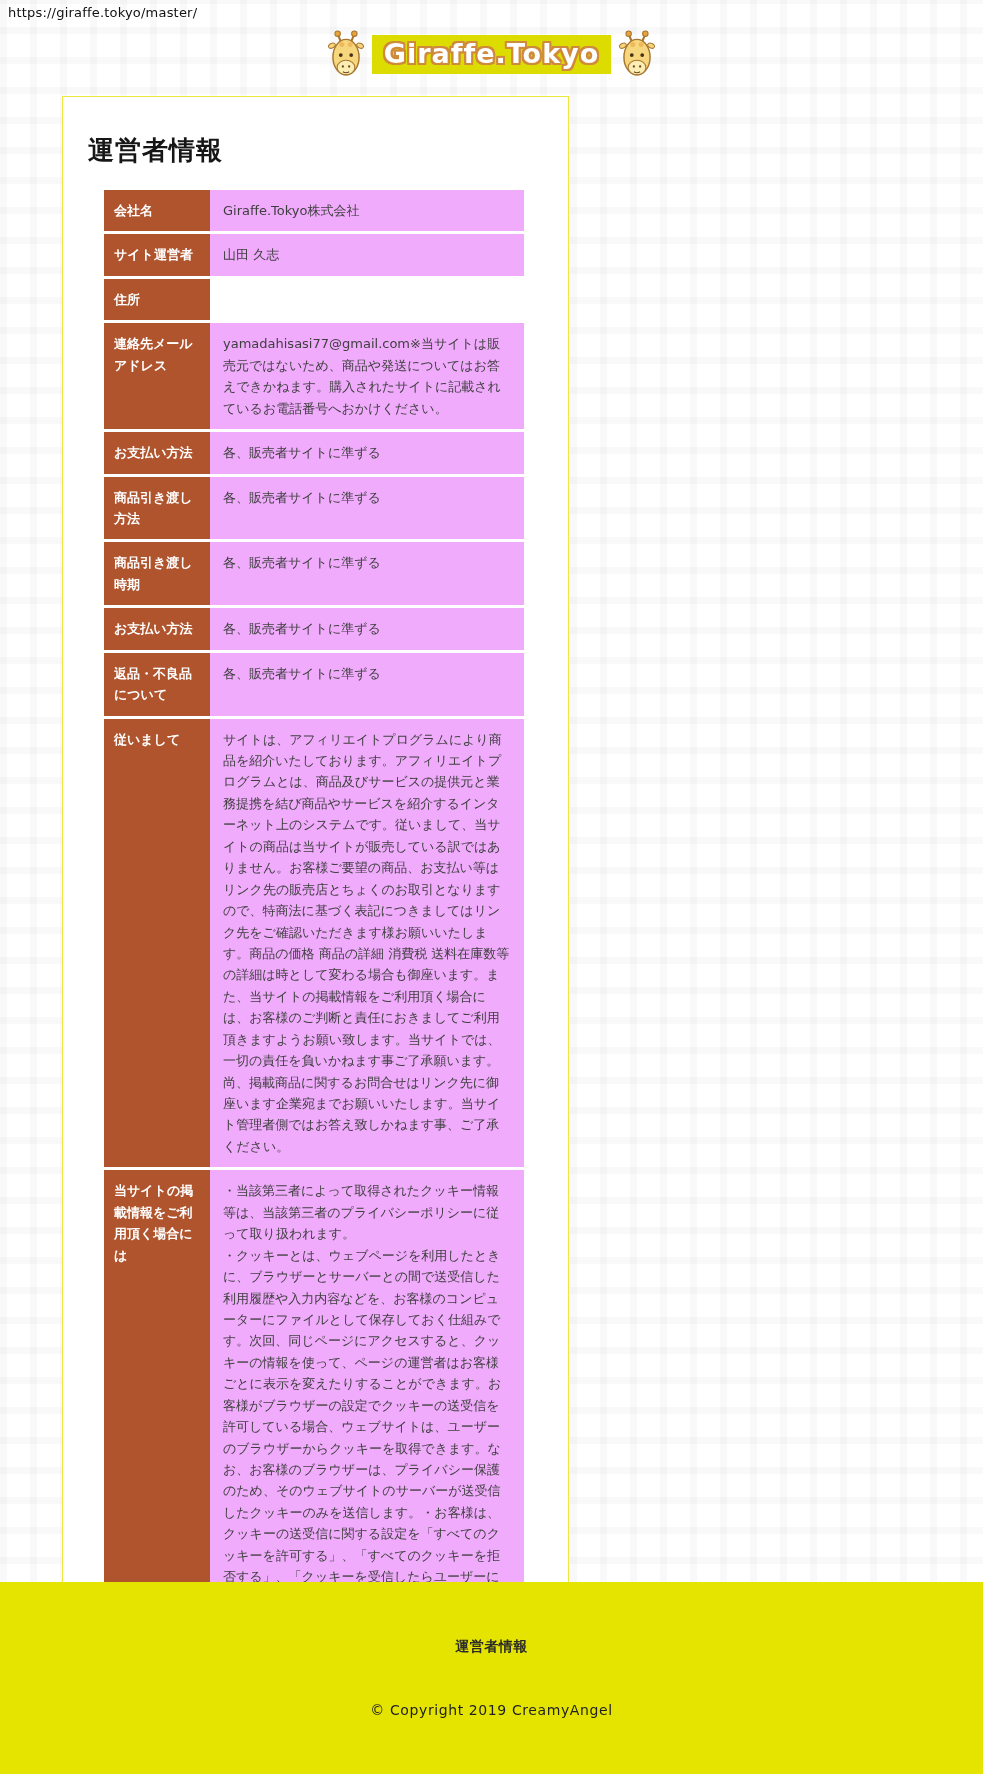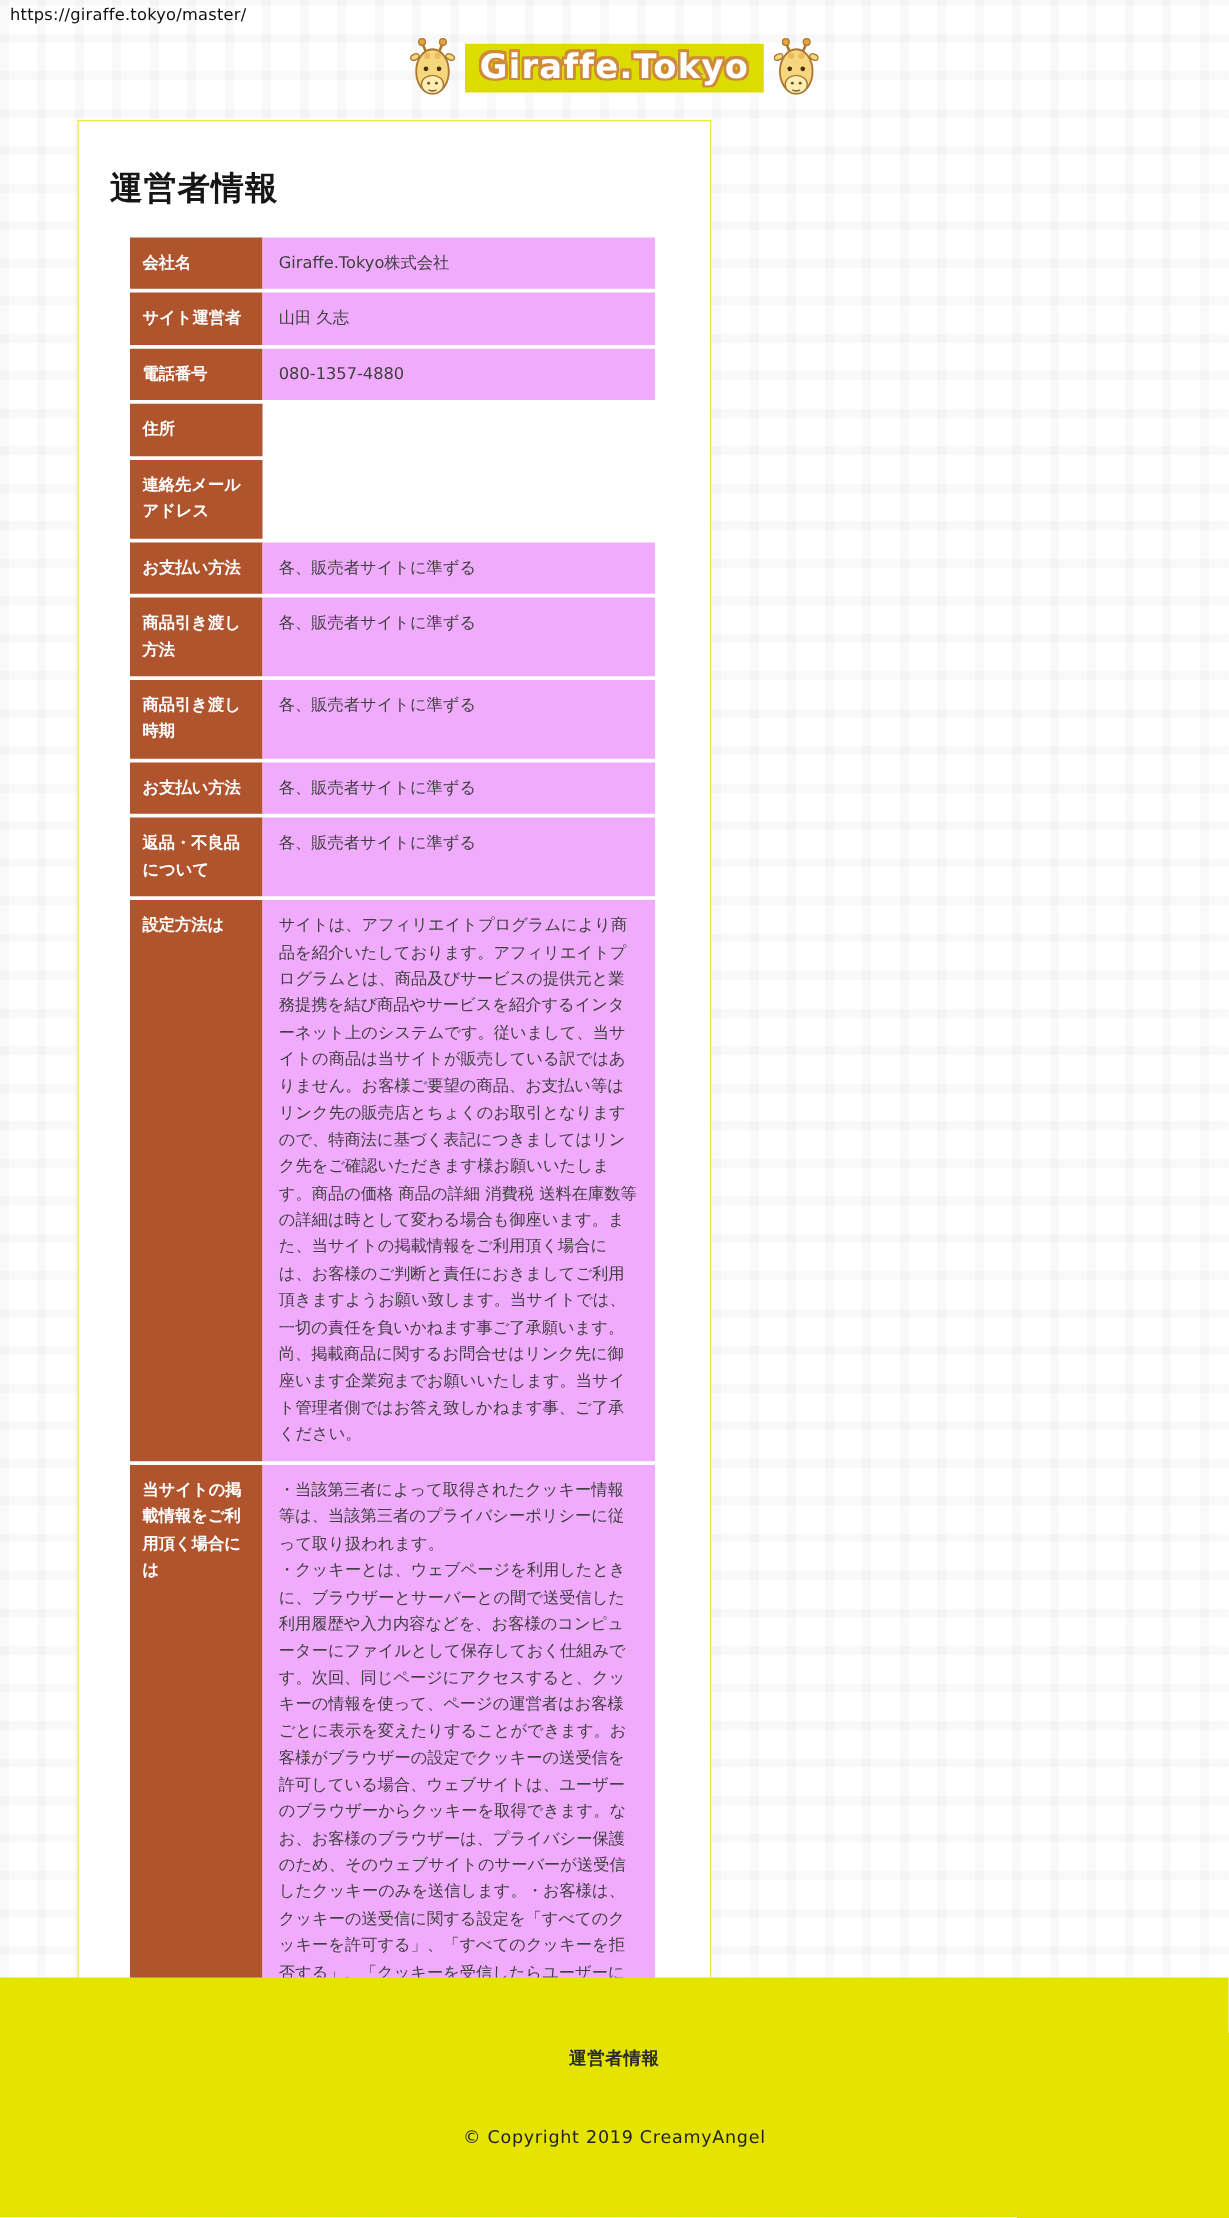--- a/index.html
+++ b/index.html
@@ -125,31 +125,28 @@
     <div class="info-row">
       <div class="label-cell">会社名</div>
       <div class="value-cell">Giraffe.Tokyo株式会社</div>
     </div>
 
     <div class="info-row">
       <div class="label-cell">サイト運営者</div>
       <div class="value-cell">山田 久志</div>
     </div>
 
-    <div class="info-row">
-      <div class="label-cell">電話番号</div>
-      <div class="value-cell">080-1357-4880</div>
-    </div>
 
     <div class="info-row">
       <div class="label-cell">住所</div>
     </div>
 
     <div class="info-row">
       <div class="label-cell">連絡先メールアドレス</div>
+      <div class="value-cell">yamadahisasi77@gmail.com※当サイトは販売元ではないため、商品や発送についてはお答えできかねます。購入されたサイトに記載されているお電話番号へおかけください。</div>
     </div>
 
     <div class="info-row">
       <div class="label-cell">お支払い方法</div>
       <div class="value-cell">各、販売者サイトに準ずる</div>
     </div>
 
     <div class="info-row">
       <div class="label-cell">商品引き渡し方法</div>
       <div class="value-cell">各、販売者サイトに準ずる</div>
@@ -164,21 +161,21 @@
       <div class="label-cell">お支払い方法</div>
       <div class="value-cell">各、販売者サイトに準ずる</div>
     </div>
 
     <div class="info-row">
       <div class="label-cell">返品・不良品について</div>
       <div class="value-cell">各、販売者サイトに準ずる</div>
     </div>
 
     <div class="info-row">
-      <div class="label-cell">設定方法は</div>
+      <div class="label-cell">従いまして</div>
       <div class="value-cell">サイトは、アフィリエイトプログラムにより商品を紹介いたしております。アフィリエイトプログラムとは、商品及びサービスの提供元と業務提携を結び商品やサービスを紹介するインターネット上のシステムです。従いまして、当サイトの商品は当サイトが販売している訳ではありません。お客様ご要望の商品、お支払い等はリンク先の販売店とちょくのお取引となりますので、特商法に基づく表記につきましてはリンク先をご確認いただきます様お願いいたします。商品の価格 商品の詳細 消費税 送料在庫数等の詳細は時として変わる場合も御座います。また、当サイトの掲載情報をご利用頂く場合には、お客様のご判断と責任におきましてご利用頂きますようお願い致します。当サイトでは、一切の責任を負いかねます事ご了承願います。尚、掲載商品に関するお問合せはリンク先に御座います企業宛までお願いいたします。当サイト管理者側ではお答え致しかねます事、ご了承ください。</div>
     </div>
 
     <div class="info-row">
       <div class="label-cell">当サイトの掲載情報をご利用頂く場合には</div>
       <div class="value-cell">・当該第三者によって取得されたクッキー情報等は、当該第三者のプライバシーポリシーに従って取り扱われます。
 ・クッキーとは、ウェブページを利用したときに、ブラウザーとサーバーとの間で送受信した利用履歴や入力内容などを、お客様のコンピューターにファイルとして保存しておく仕組みです。次回、同じページにアクセスすると、クッキーの情報を使って、ページの運営者はお客様ごとに表示を変えたりすることができます。お客様がブラウザーの設定でクッキーの送受信を許可している場合、ウェブサイトは、ユーザーのブラウザーからクッキーを取得できます。なお、お客様のブラウザーは、プライバシー保護のため、そのウェブサイトのサーバーが送受信したクッキーのみを送信します。・お客様は、クッキーの送受信に関する設定を「すべてのクッキーを許可する」、「すべてのクッキーを拒否する」、「クッキーを受信したらユーザーに通知する」などから選択できます。設定方法は、にブラウザーより異なります。クッキーに関する設定方法は、お使いのブラウザーの「ヘルプ」メニューでご確認ください。</div>
     </div>
 
   </div>

